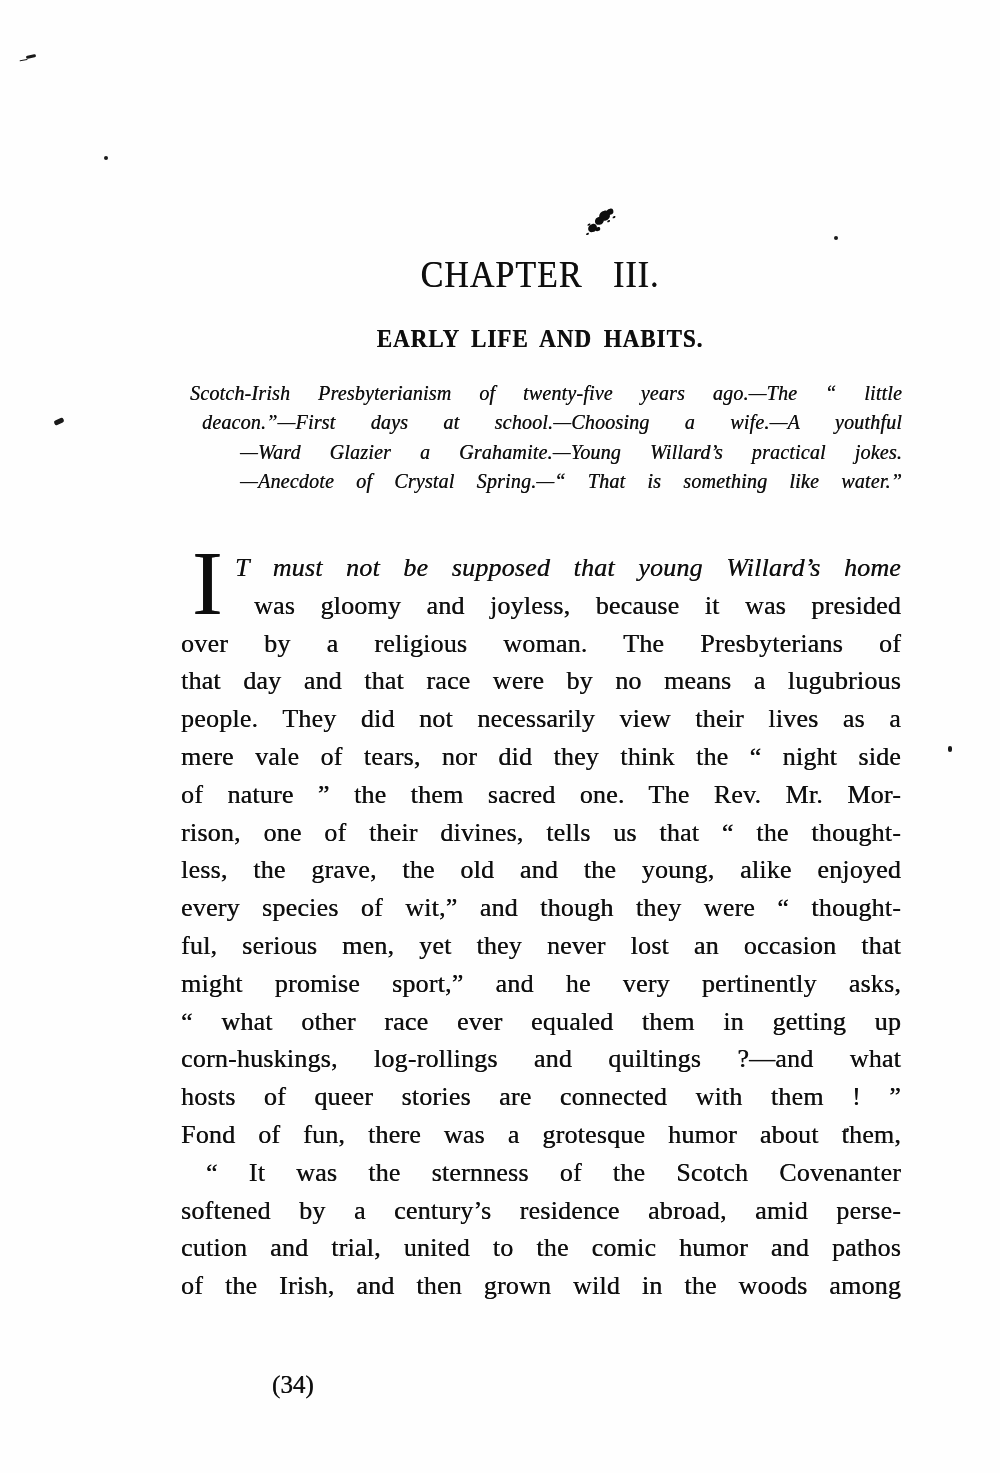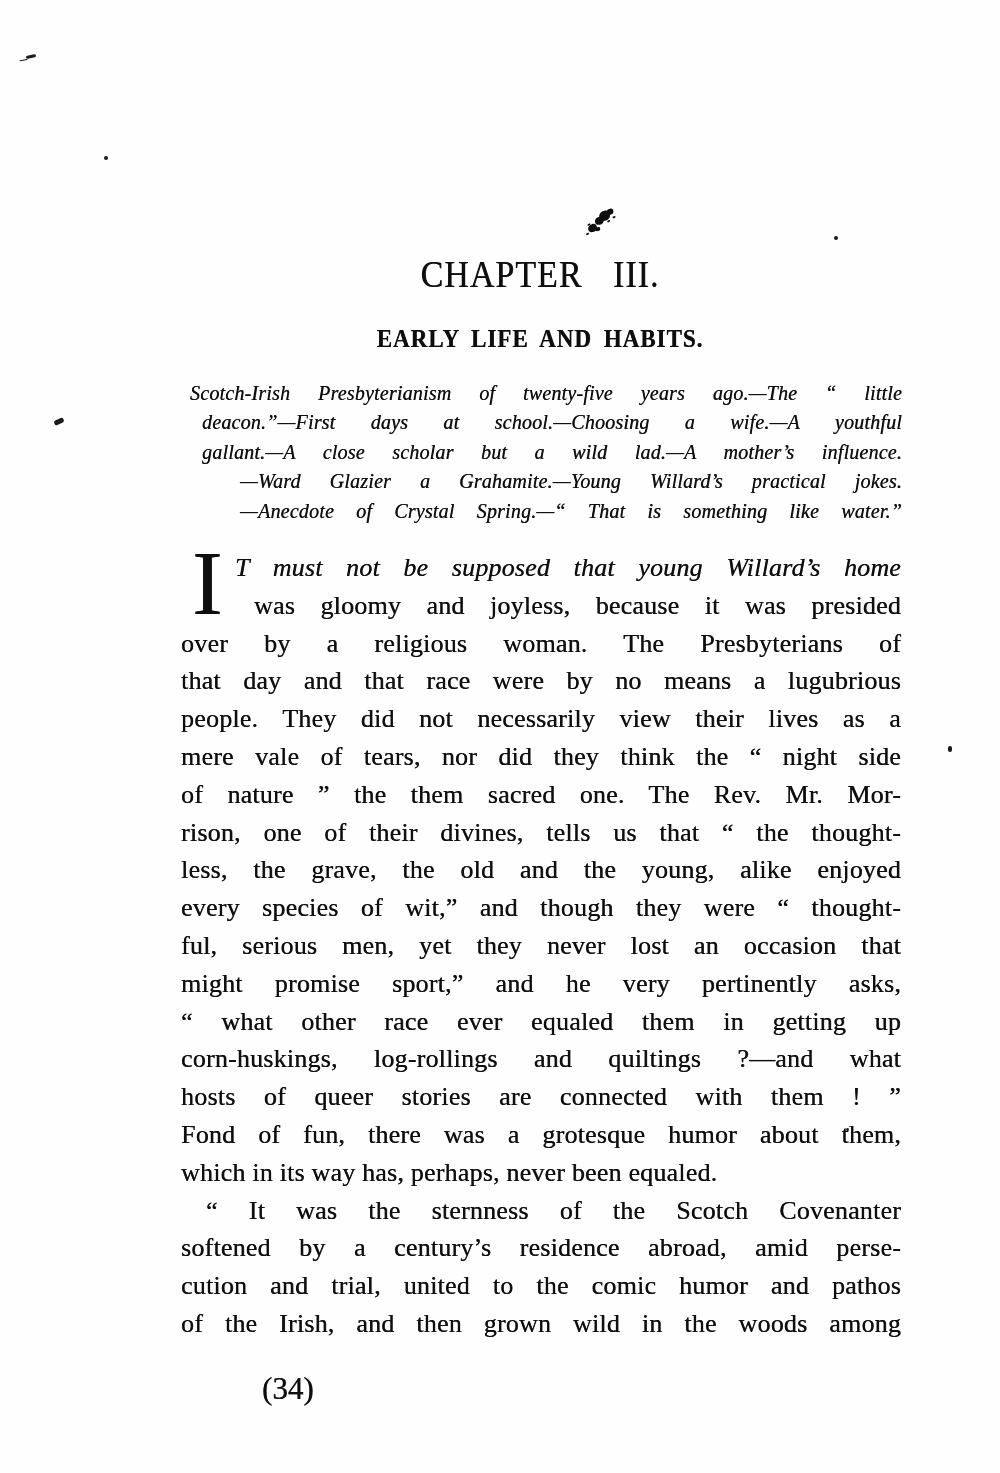--- a/index.html
+++ b/index.html
@@ -52,22 +52,22 @@
     font-size: 92px; line-height: 62px;
     text-align: left;
   }
   .b-line { text-align: justify; text-align-last: justify; }
   .b-line.after-cap-1 { text-indent: 6px; font-style: italic; }
   .b-line.after-cap-2 { text-indent: 25px; }
   .b-line.para-indent { text-indent: 25px; }
   .b-line.no-just { text-align-last: left; }
 
   .page-number {
-    position: absolute; left: 262px; top: 1371px;
-    font-size: 31px;
+    position: absolute; left: 272px; top: 1371px;
+    font-size: 25px;
   }
 
   
   .ink-blot {
     position: absolute; left: 588px; top: 224px;
     width: 9px; height: 8px; background: #0e0e0e;
     border-radius: 60% 40% 55% 45%;
     transform: rotate(-10deg);
     box-shadow:
       8px -6px 0 0 #0e0e0e,
@@ -101,21 +101,20 @@
   <span class="speck s4"></span>
   <span class="speck s5"></span>
   <span class="speck s6"></span>
 
   <h1 class="chapter-title ink">CHAPTER III.</h1>
   <h2 class="chapter-subtitle ink">EARLY LIFE AND HABITS.</h2>
 
   <div class="synopsis ink">
     <div class="syn-line outdent-first">Scotch-Irish Presbyterianism of twenty-five years ago.—The “ little</div>
     <div class="syn-line indent-cont">deacon.”—First days at school.—Choosing a wife.—A youthful</div>
-    <div class="syn-line indent-cont">gallant.—A close scholar but a wild lad.—A mother’s influence.</div>
     <div class="syn-line dash-hang">—Ward Glazier a Grahamite.—Young Willard’s practical jokes.</div>
     <div class="syn-line dash-hang">—Anecdote of Crystal Spring.—“ That is something like water.”</div>
   </div>
 
   <div class="body-block ink">
     <span class="drop-cap">I</span>
     <div class="b-line after-cap-1">T must not be supposed that young Willard’s home</div>
     <div class="b-line after-cap-2">was gloomy and joyless, because it was presided</div>
     <div class="b-line">over by a religious woman.  The Presbyterians of</div>
     <div class="b-line">that day and that race were by no means a lugubrious</div>
@@ -124,21 +123,20 @@
     <div class="b-line">of nature ” the them sacred one.  The Rev. Mr. Mor-</div>
     <div class="b-line">rison, one of their divines, tells us that “ the thought-</div>
     <div class="b-line">less, the grave, the old and the young, alike enjoyed</div>
     <div class="b-line">every species of wit,” and though they were “ thought-</div>
     <div class="b-line">ful, serious men, yet they never lost an occasion that</div>
     <div class="b-line">might promise sport,” and he very pertinently asks,</div>
     <div class="b-line">“ what other race ever equaled them in getting up</div>
     <div class="b-line">corn-huskings, log-rollings and quiltings ?—and what</div>
     <div class="b-line">hosts of queer stories are connected with them ! ”</div>
     <div class="b-line">Fond of fun, there was a grotesque humor about them,</div>
-    <div class="b-line no-just">which in its way has, perhaps, never been equaled.</div>
     <div class="b-line para-indent">“ It was the sternness of the Scotch Covenanter</div>
     <div class="b-line">softened by a century’s residence abroad, amid perse-</div>
     <div class="b-line">cution and trial, united to the comic humor and pathos</div>
     <div class="b-line">of the Irish, and then grown wild in the woods among</div>
   </div>
 
   <div class="page-number ink">(34)</div>
 
 </div>
 

